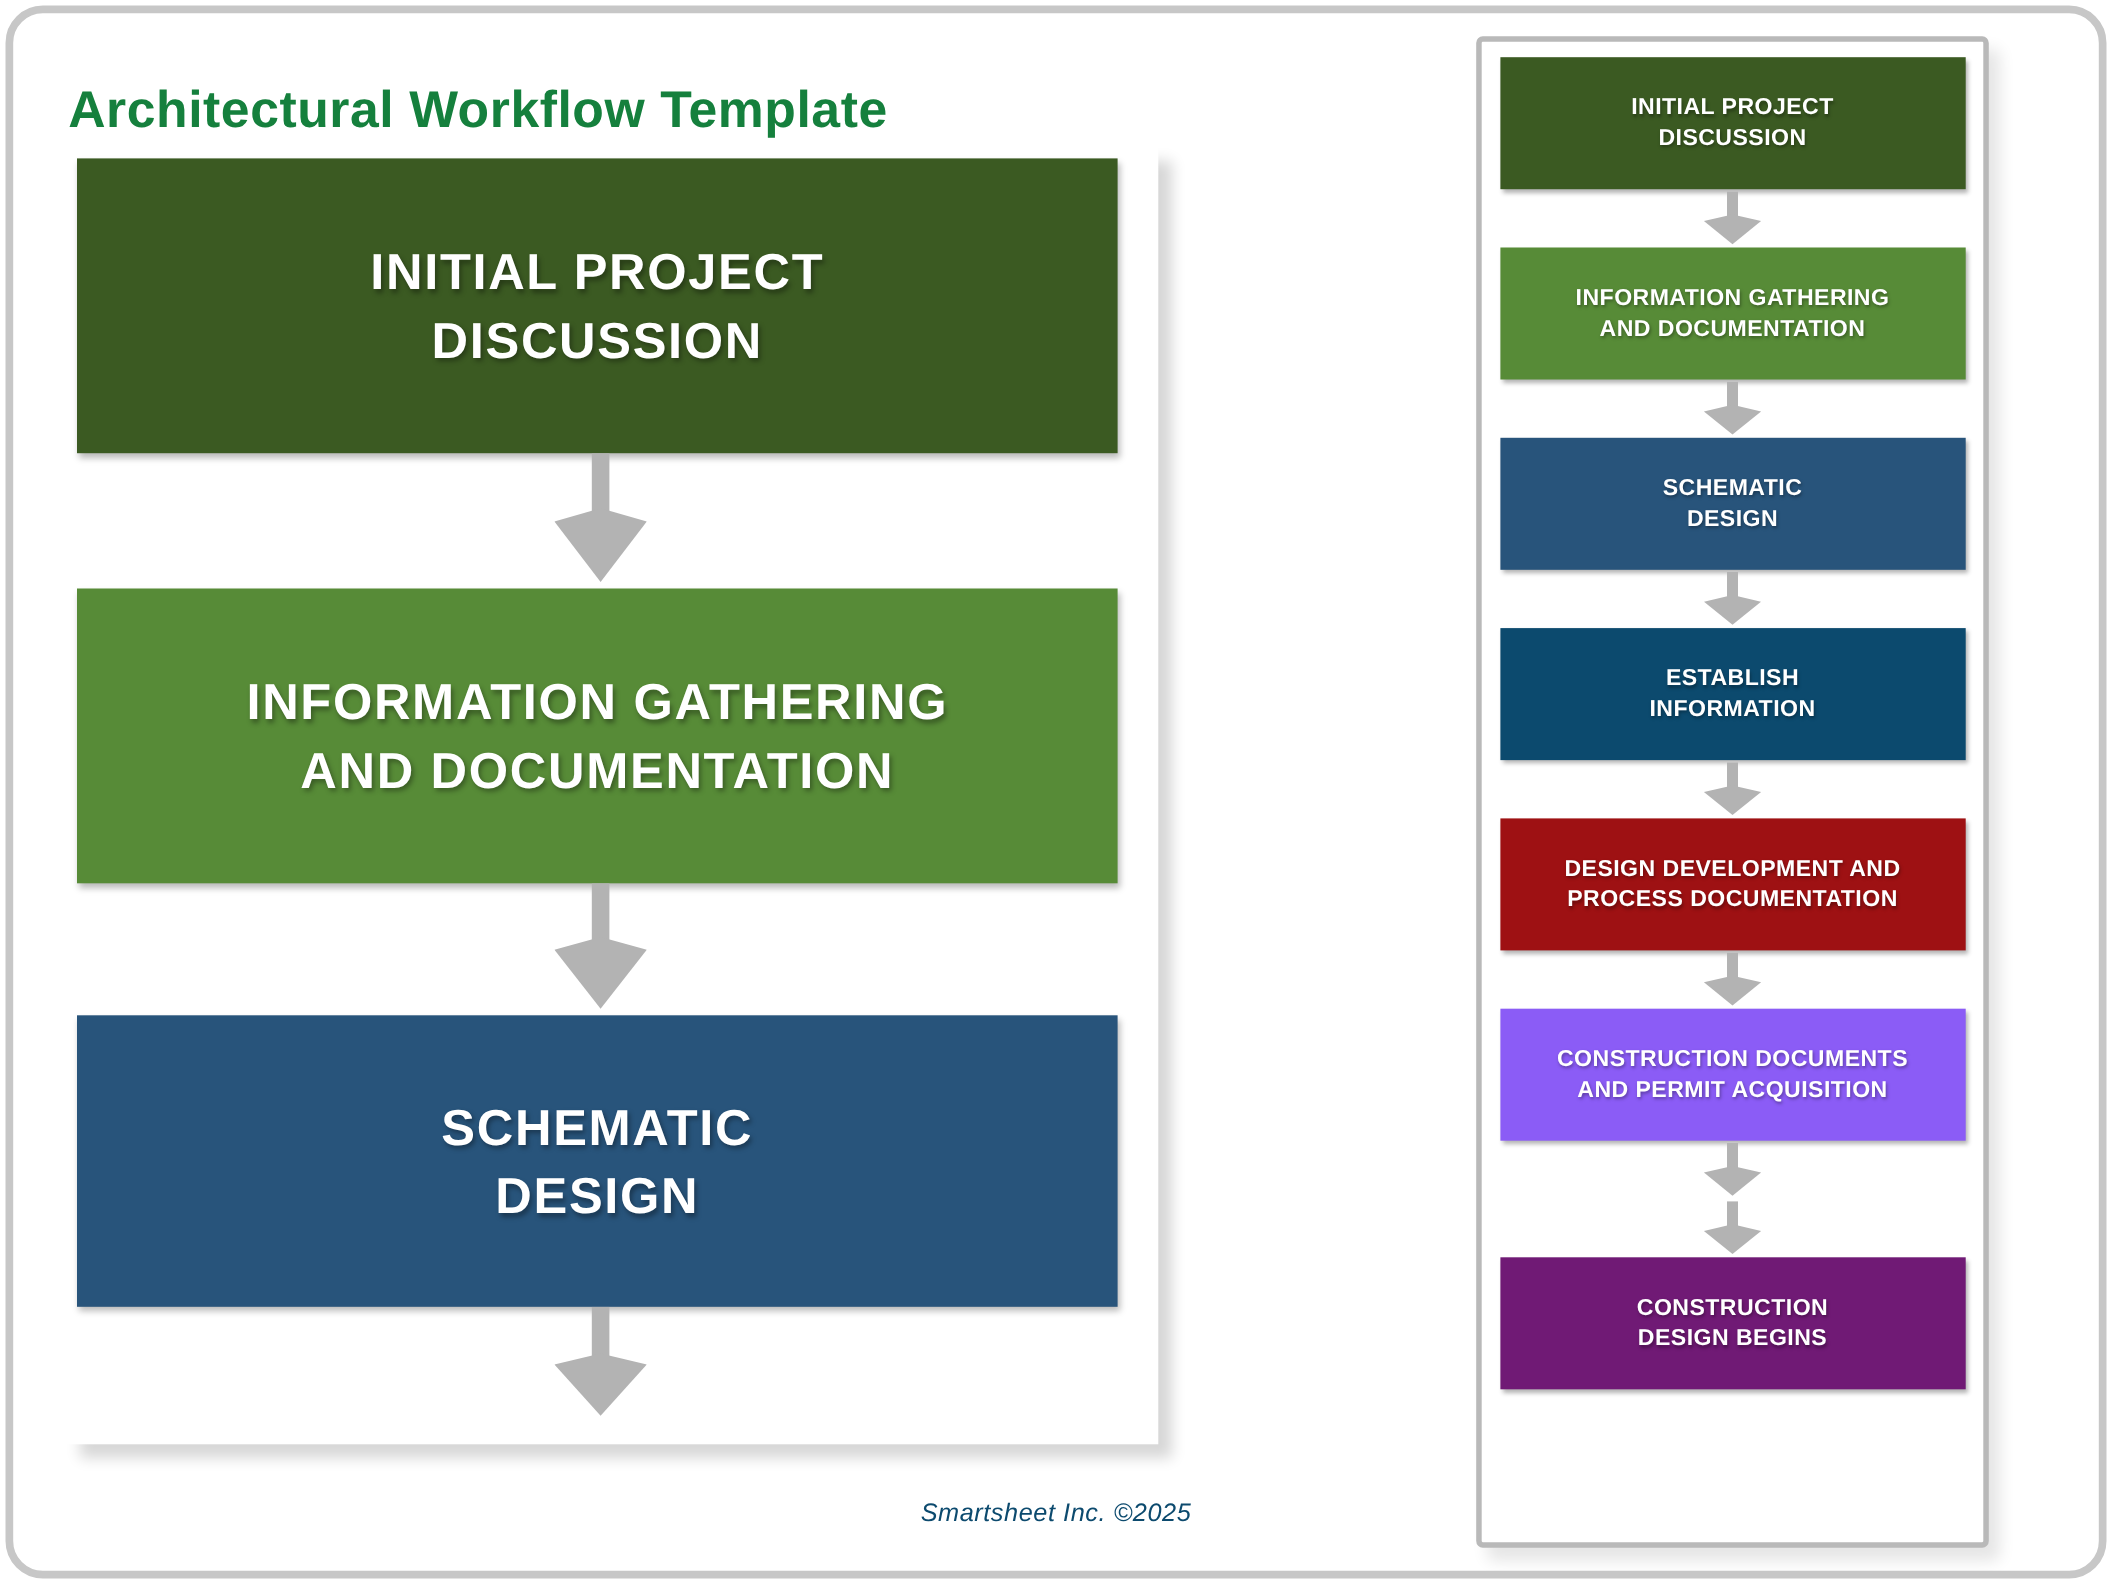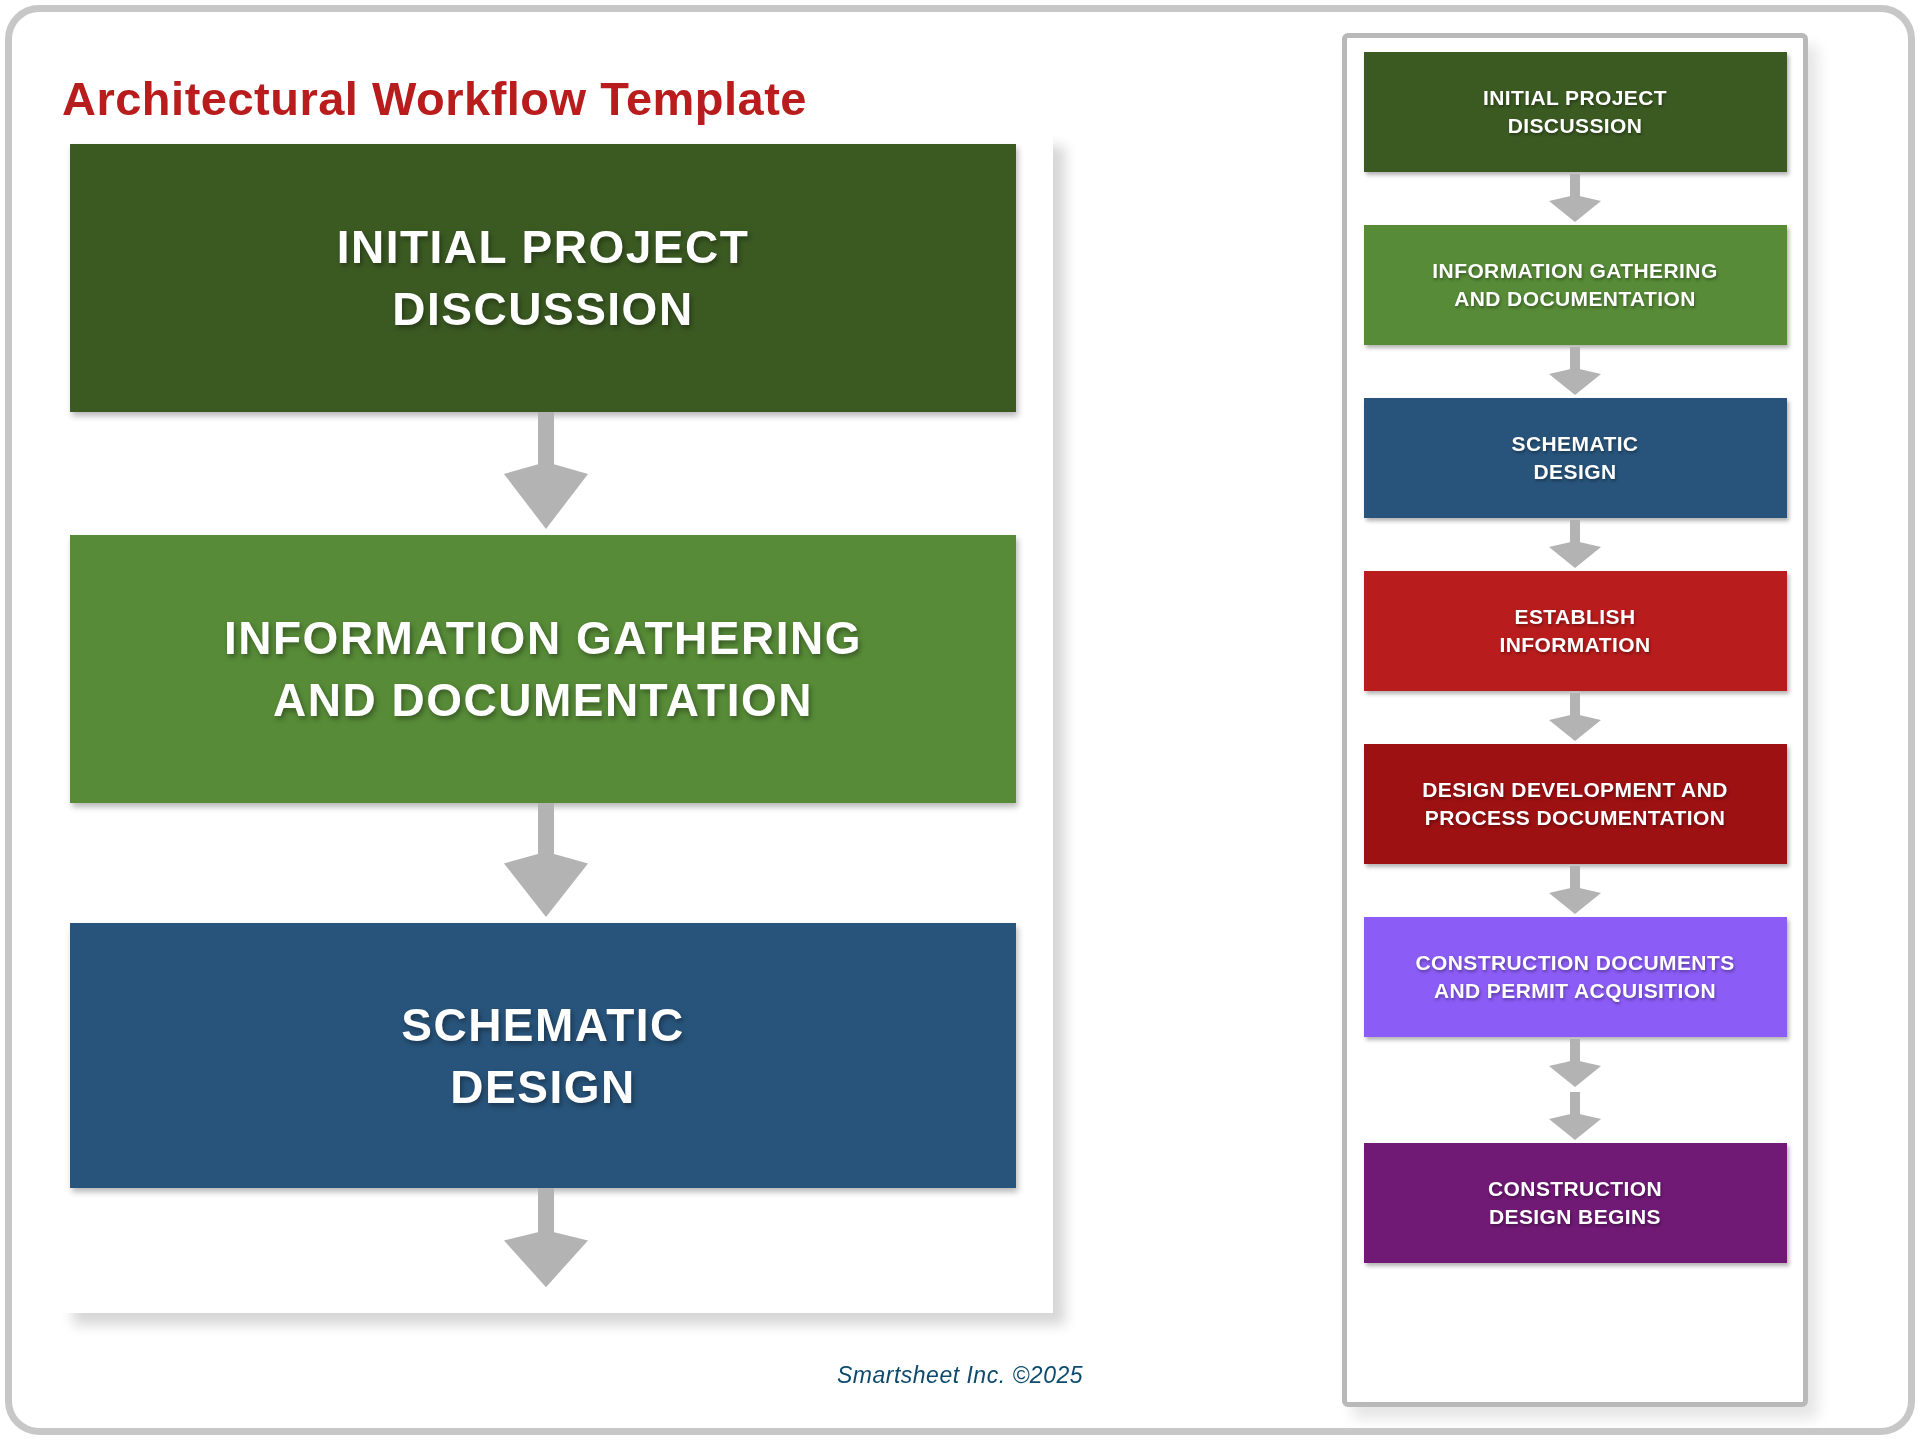--- a/index.html
+++ b/index.html
@@ -10,21 +10,21 @@
   }
   
   .frame{
     position:absolute;inset:5px;border:7px solid #c7c7c7;border-radius:34px;
     pointer-events:none;z-index:50;
   }
   
   .page-title{
     position:absolute;left:62px;top:40px;
     font-size:47px;font-weight:bold;letter-spacing:.5px;
-    color:#b91c1c;z-index:5;
+    color:#15803d;z-index:5;
   }
   
   .slide{
     position:absolute;left:57px;top:130px;width:996px;height:1183px;
     background:#ffffff;
     box-shadow:14px 14px 12px -2px rgba(0,0,0,0.16);
     z-index:1;
   }
   .flow-box{
     position:absolute;left:13px;width:946px;
@@ -145,21 +145,21 @@
     <span>SCHEMATIC</span>
     <span>DESIGN</span>
   </div>
   <div class="side-arrow">
     <svg viewBox="0 0 52 49" preserveAspectRatio="none" aria-hidden="true">
       <rect x="21" y="0" width="10" height="27" fill="#b3b3b3"></rect>
       <polygon points="26,21 52,27 26,48 0,27" fill="#b3b3b3"></polygon>
     </svg>
   </div>
 
-  <div class="side-box" style="background-color: #b91c1c;">
+  <div class="side-box" style="background-color: #0c4a6e;">
     <span>ESTABLISH</span>
     <span>INFORMATION</span>
   </div>
   <div class="side-arrow">
     <svg viewBox="0 0 52 49" preserveAspectRatio="none" aria-hidden="true">
       <rect x="21" y="0" width="10" height="27" fill="#b3b3b3"></rect>
       <polygon points="26,21 52,27 26,48 0,27" fill="#b3b3b3"></polygon>
     </svg>
   </div>
 

